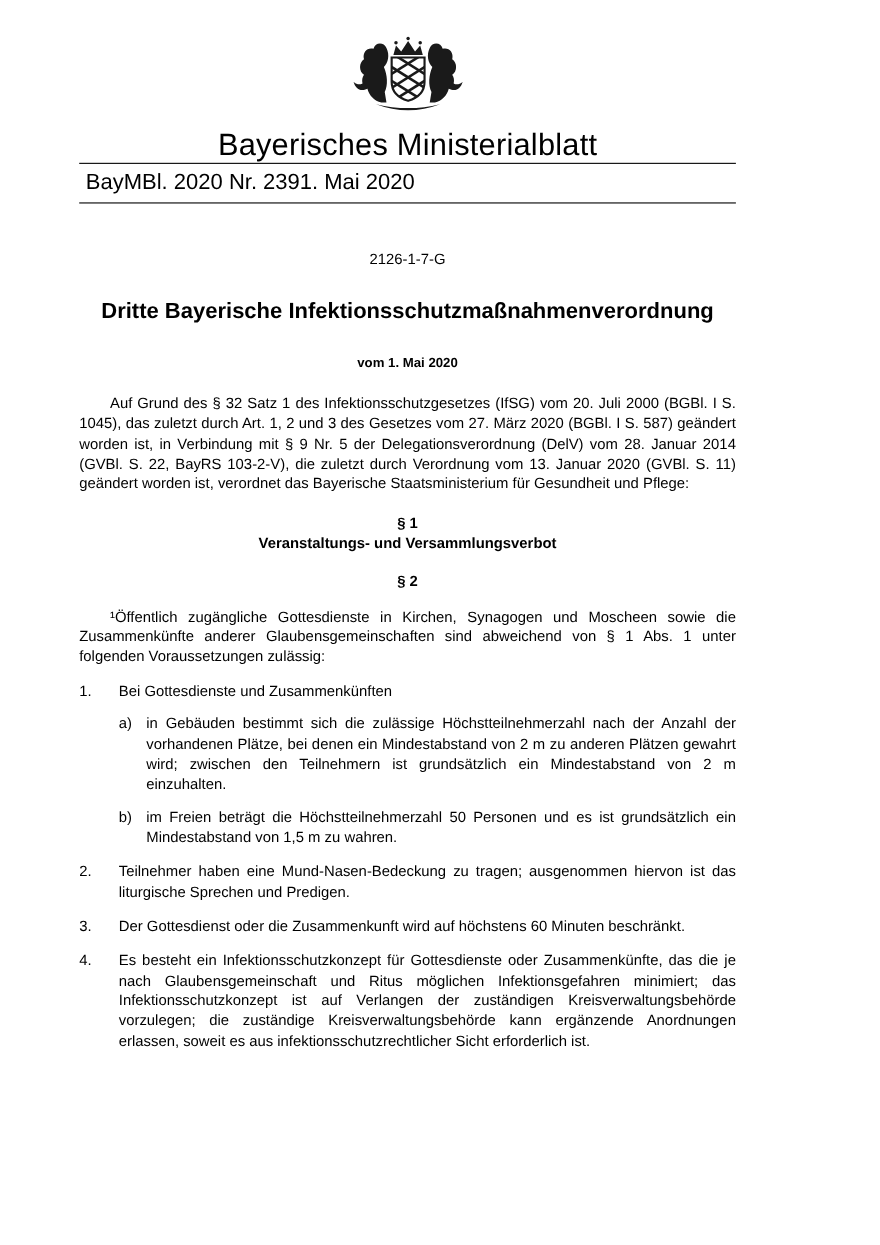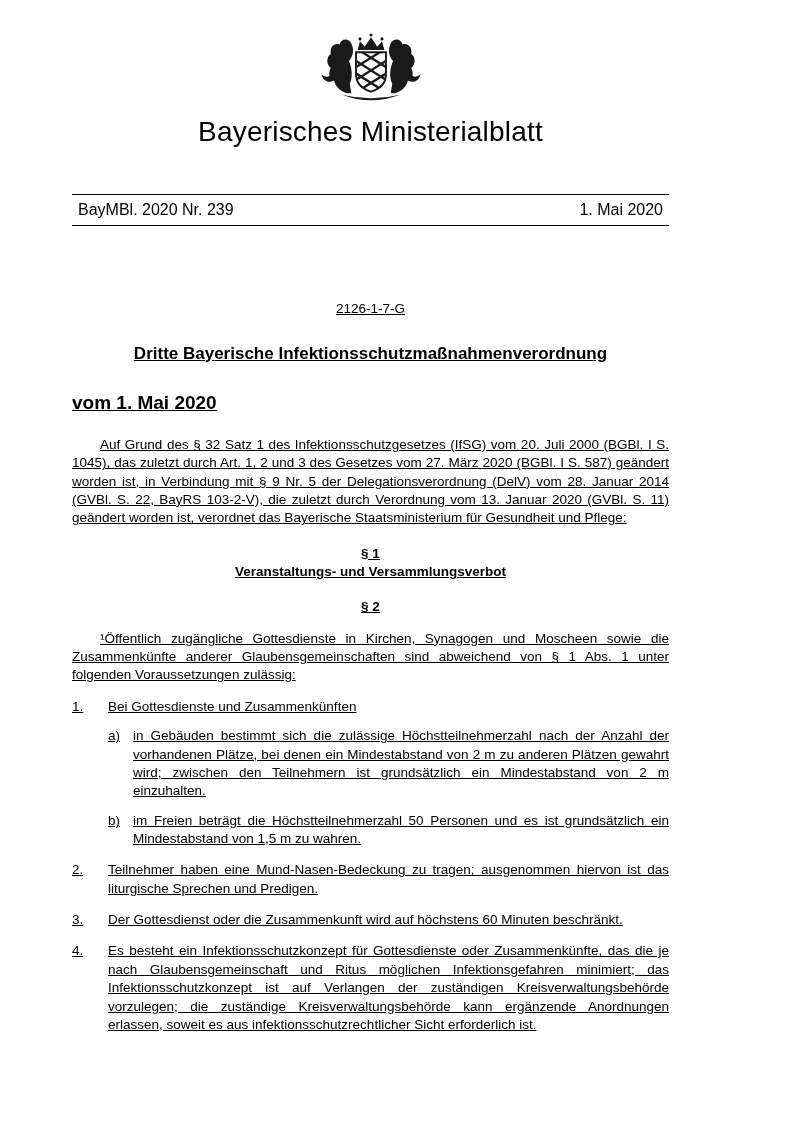--- a/index.html
+++ b/index.html
@@ -7,37 +7,37 @@
   body{
     width:800px;height:1132px;
     background:#ffffff;color:#000;
     font-family:"Liberation Sans",sans-serif;
     -webkit-font-smoothing:antialiased;
   }
   .page{
     box-sizing:border-box;
     width:741px;height:1132px;
     padding:28px 72px 24px;
-    display:flex;flex-direction:column;gap:32px;
+    display:flex;flex-direction:column;
   }
   .masthead{text-align:center;}
   .arms{display:flex;justify-content:center;margin-bottom:8px;}
   .masthead-title{font-size:28px;font-weight:400;line-height:1.15;letter-spacing:0.2px;}
   .issue-bar{
-    margin-top:14px;
+    margin-top:0;
     border-top:1.5px solid #000;
     border-bottom:1.5px solid #000;
-    display:flex;justify-content:space-between;align-items:center;
-    padding:6px 6px;font-size:16px;
+    display:flex;justify-content:flex-start;align-items:center;
+    padding:6px 6px;font-size:20px;
   }
-  .content{font-size:13.5px;line-height:1.36;text-decoration:underline;}
+  .content{font-size:13.5px;line-height:1.36;}
   p{margin:0;}
   .ref{text-align:center;margin-top:42px;}
-  .doc-title{text-align:center;font-weight:bold;font-size:17px;line-height:1.5;margin-top:22px;}
-  .date-line{text-align:left;font-weight:bold;margin-top:24px;font-size:19px;}
+  .doc-title{text-align:center;font-weight:bold;font-size:20px;line-height:1.5;margin-top:22px;}
+  .date-line{text-align:center;font-weight:bold;margin-top:24px;font-size:12px;}
   .body{text-align:justify;margin-top:13px;}
   .indent{text-indent:28px;}
   .preamble{margin-top:20px;}
   .sec-head{text-align:center;font-weight:bold;margin-top:17px;line-height:1.36;}
   .list{margin-top:2px;}
   .list-item{display:flex;margin-top:13px;}
   .marker{flex:0 0 36px;}
   .sub-item{display:flex;margin-top:11px;padding-left:36px;}
   .smarker{flex:0 0 25px;}
   .ltext{flex:1;text-align:justify;}

